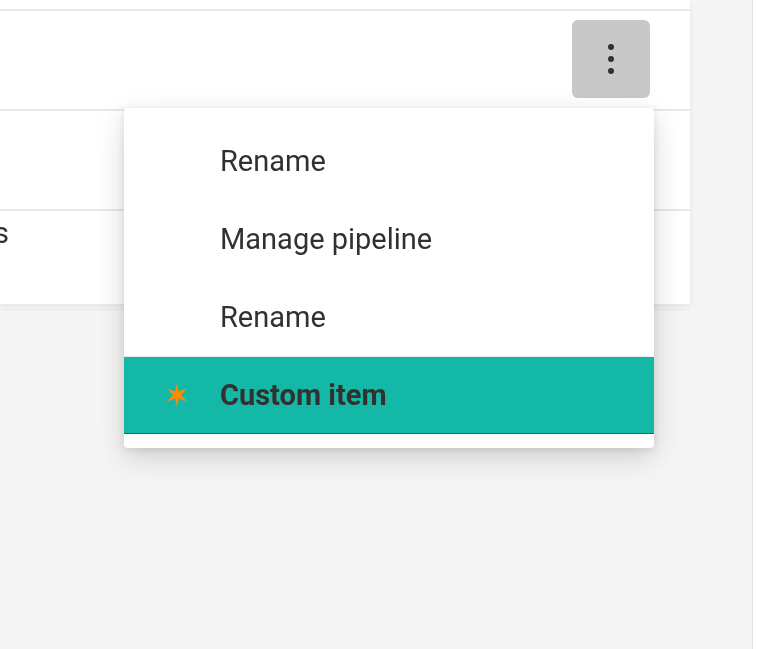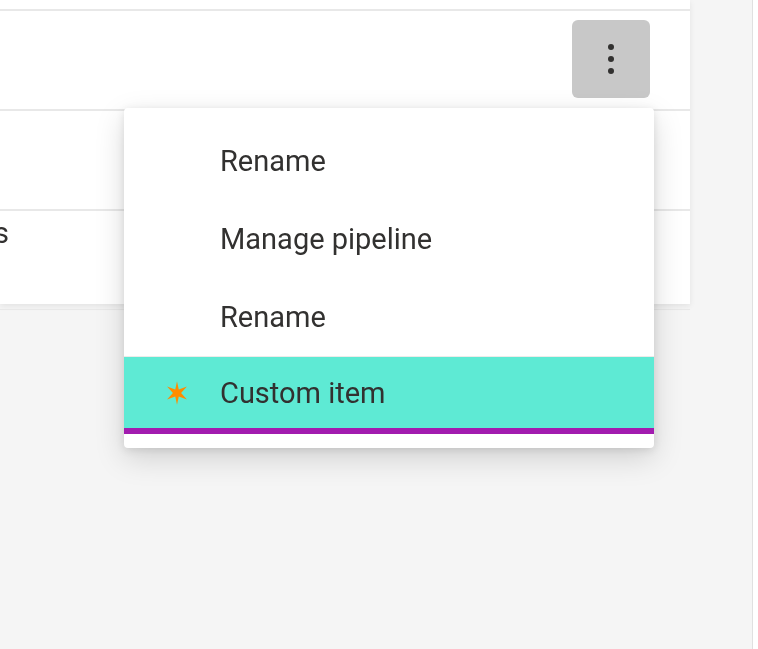--- a/index.html
+++ b/index.html
@@ -75,23 +75,24 @@
       display: flex;
       align-items: center;
       padding-left: 96px;
       position: relative;
       font-size: 29px;
       color: #323130;
       cursor: pointer;
       text-align: right;
     }
     .menu-item.highlighted {
-      background: #5eead4;
+      background: #14b8a6;
       border-top: 1px solid #edebe9;
-      border-bottom: 6px solid #a21caf;
+      border-bottom: 1px solid #a21caf;
+      font-weight: bold;
     }
     .menu-item-icon {
       position: absolute;
       left: 38px;
       top: 50%;
       transform: translateY(-50%);
       width: 30px;
       height: 30px;
       color: #ff8c00;
       display: flex;

